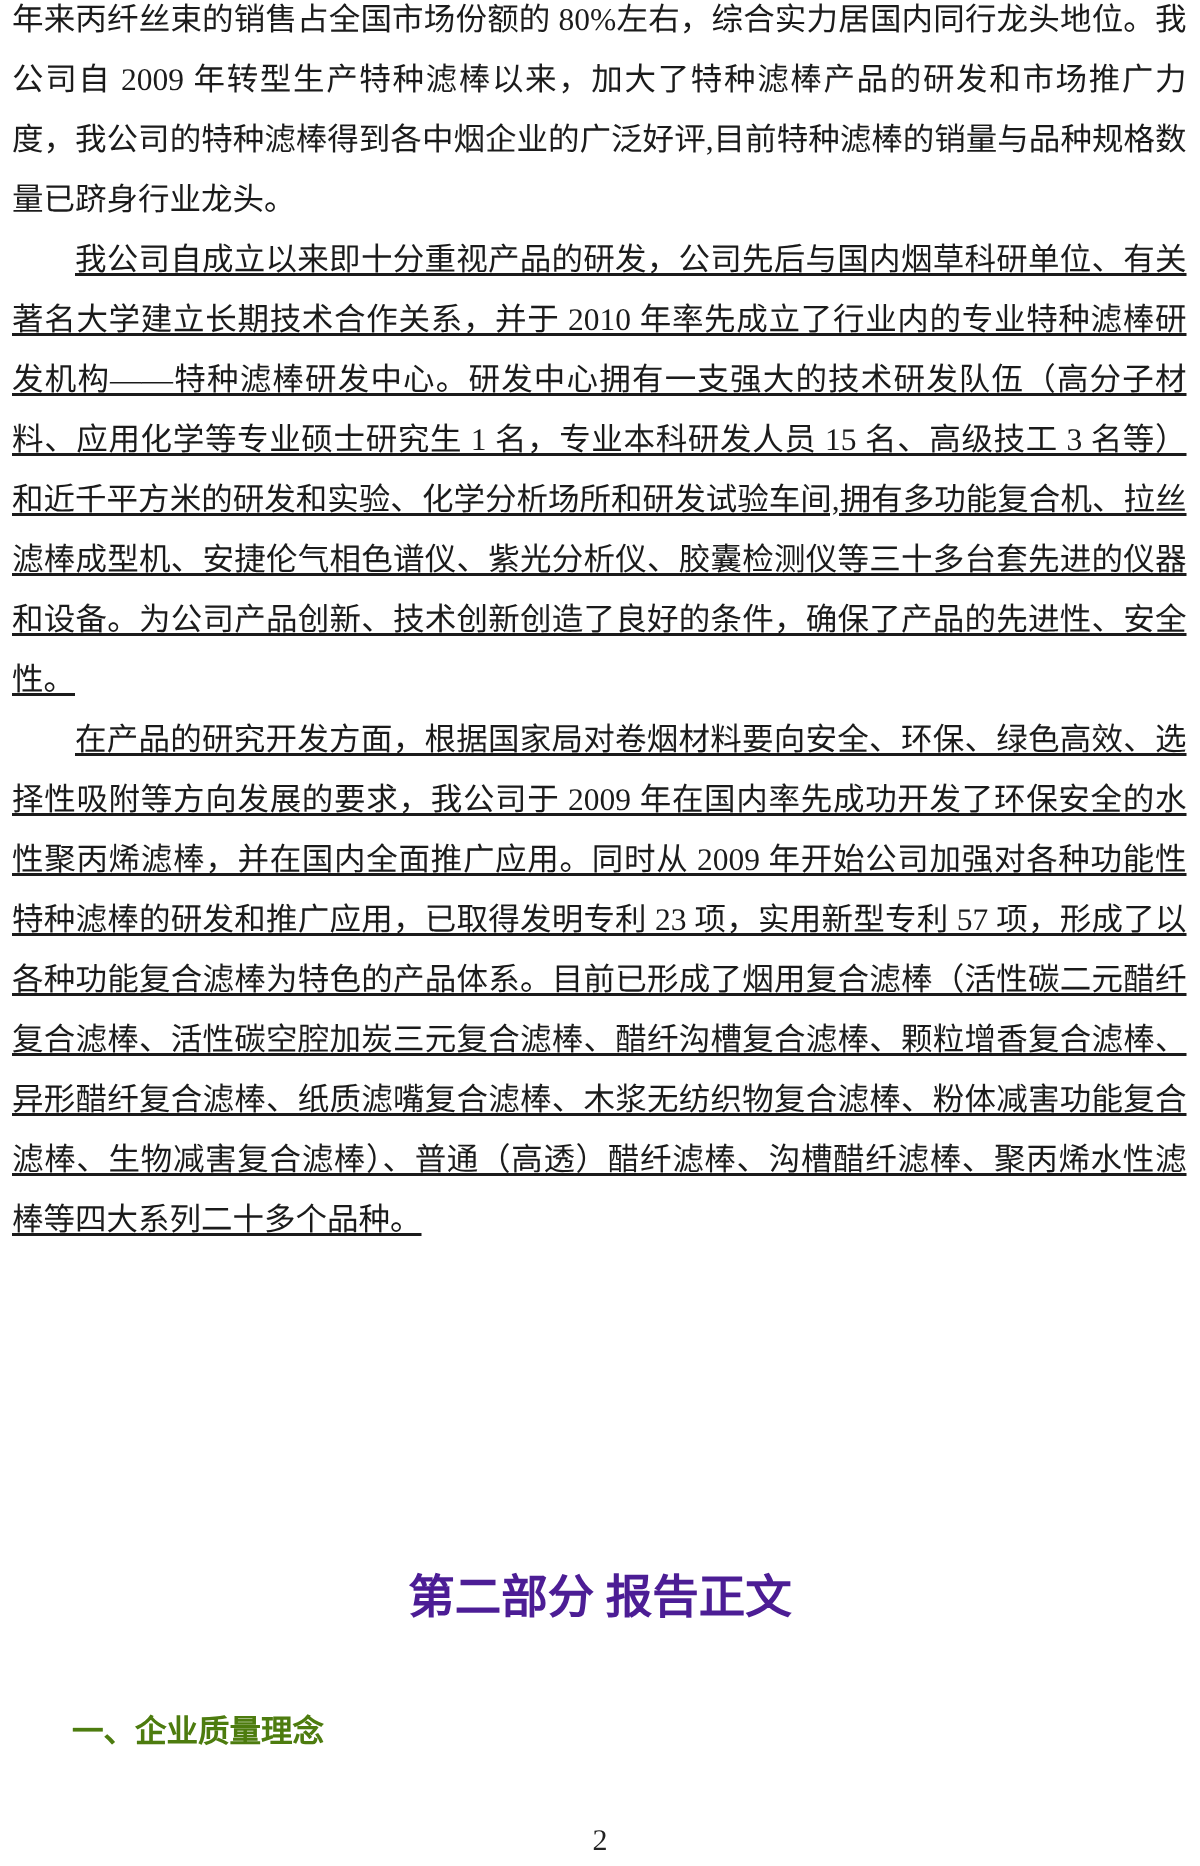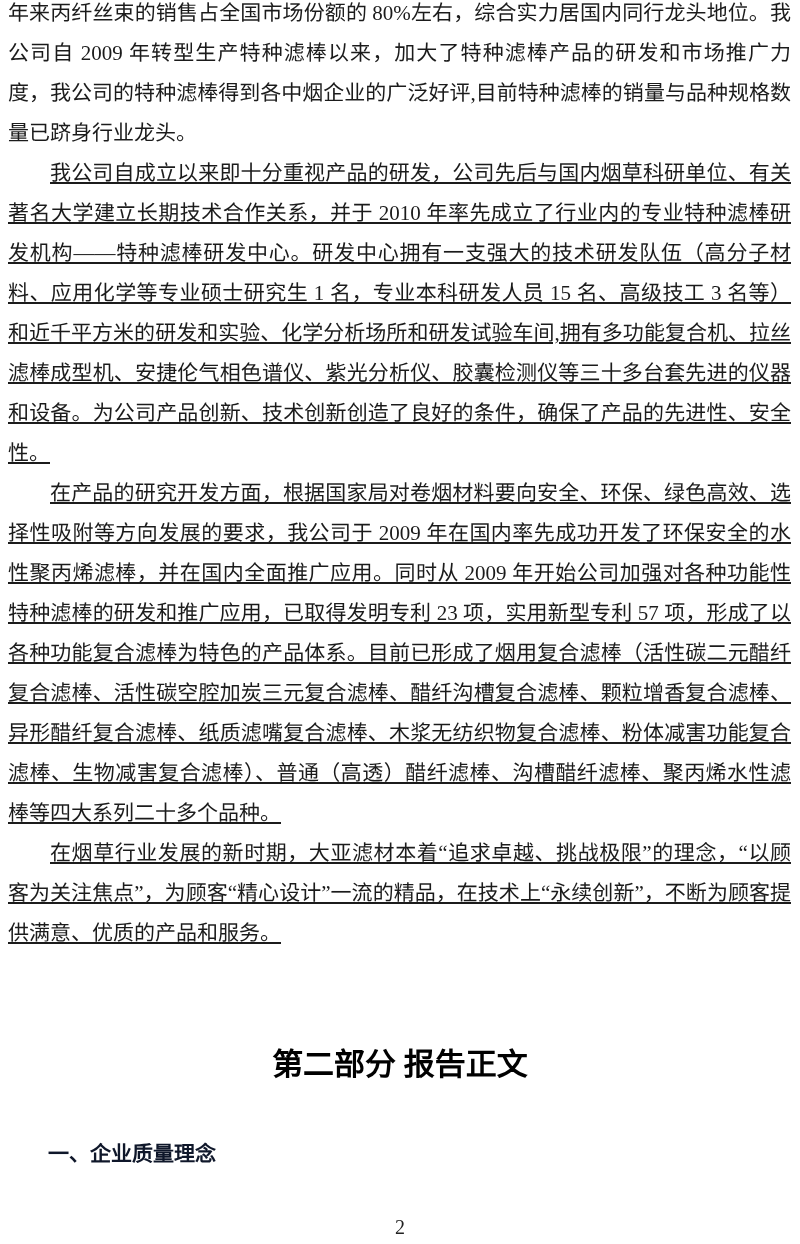--- a/index.html
+++ b/index.html
@@ -33,29 +33,29 @@
   .content p.indent {
     text-indent: 2em;
     text-decoration: underline;
   }
   .section-heading {
     margin: 52px 0 0 0;
     font-size: 31px;
     line-height: 40px;
     font-weight: 700;
     text-align: center;
-    color: #000000;
+    color: #4c1d95;
   }
   .subsection-heading {
     margin: 54px 0 0 48px;
     font-size: 21px;
     line-height: 30px;
     font-weight: 700;
     text-align: left;
-    color: #0f172a;
+    color: #4d7c0f;
     font-family: Liberation Serif, serif;
   }
   .page-footer {
     position: absolute;
     left: 0;
     right: 0;
     bottom: 7px;
     text-align: center;
     font-size: 20px;
     line-height: 20px;
@@ -63,21 +63,20 @@
   }
 </style>
 </head>
 <body>
 
 <div class="page">
   <div class="content">
     <p class="para">年来丙纤丝束的销售占全国市场份额的 80%左右，综合实力居国内同行龙头地位。我公司自 2009 年转型生产特种滤棒以来，加大了特种滤棒产品的研发和市场推广力度，我公司的特种滤棒得到各中烟企业的广泛好评,目前特种滤棒的销量与品种规格数量已跻身行业龙头。</p>
     <p class="para indent">我公司自成立以来即十分重视产品的研发，公司先后与国内烟草科研单位、有关著名大学建立长期技术合作关系，并于 2010 年率先成立了行业内的专业特种滤棒研发机构——特种滤棒研发中心。研发中心拥有一支强大的技术研发队伍（高分子材料、应用化学等专业硕士研究生 1 名，专业本科研发人员 15 名、高级技工 3 名等）和近千平方米的研发和实验、化学分析场所和研发试验车间,拥有多功能复合机、拉丝滤棒成型机、安捷伦气相色谱仪、紫光分析仪、胶囊检测仪等三十多台套先进的仪器和设备。为公司产品创新、技术创新创造了良好的条件，确保了产品的先进性、安全性。</p>
     <p class="para indent">在产品的研究开发方面，根据国家局对卷烟材料要向安全、环保、绿色高效、选择性吸附等方向发展的要求，我公司于 2009 年在国内率先成功开发了环保安全的水性聚丙烯滤棒，并在国内全面推广应用。同时从 2009 年开始公司加强对各种功能性特种滤棒的研发和推广应用，已取得发明专利 23 项，实用新型专利 57 项，形成了以各种功能复合滤棒为特色的产品体系。目前已形成了烟用复合滤棒（活性碳二元醋纤复合滤棒、活性碳空腔加炭三元复合滤棒、醋纤沟槽复合滤棒、颗粒增香复合滤棒、异形醋纤复合滤棒、纸质滤嘴复合滤棒、木浆无纺织物复合滤棒、粉体减害功能复合滤棒、生物减害复合滤棒）、普通（高透）醋纤滤棒、沟槽醋纤滤棒、聚丙烯水性滤棒等四大系列二十多个品种。</p>
-    <p class="para indent">在烟草行业发展的新时期，大亚滤材本着“追求卓越、挑战极限”的理念，“以顾客为关注焦点”，为顾客“精心设计”一流的精品，在技术上“永续创新”，不断为顾客提供满意、优质的产品和服务。</p>
   </div>
 
   <h1 class="section-heading">第二部分 报告正文</h1>
 
   <h2 class="subsection-heading">一、企业质量理念</h2>
 
   <div class="page-footer">2</div>
 </div>
 
 </body></html>

